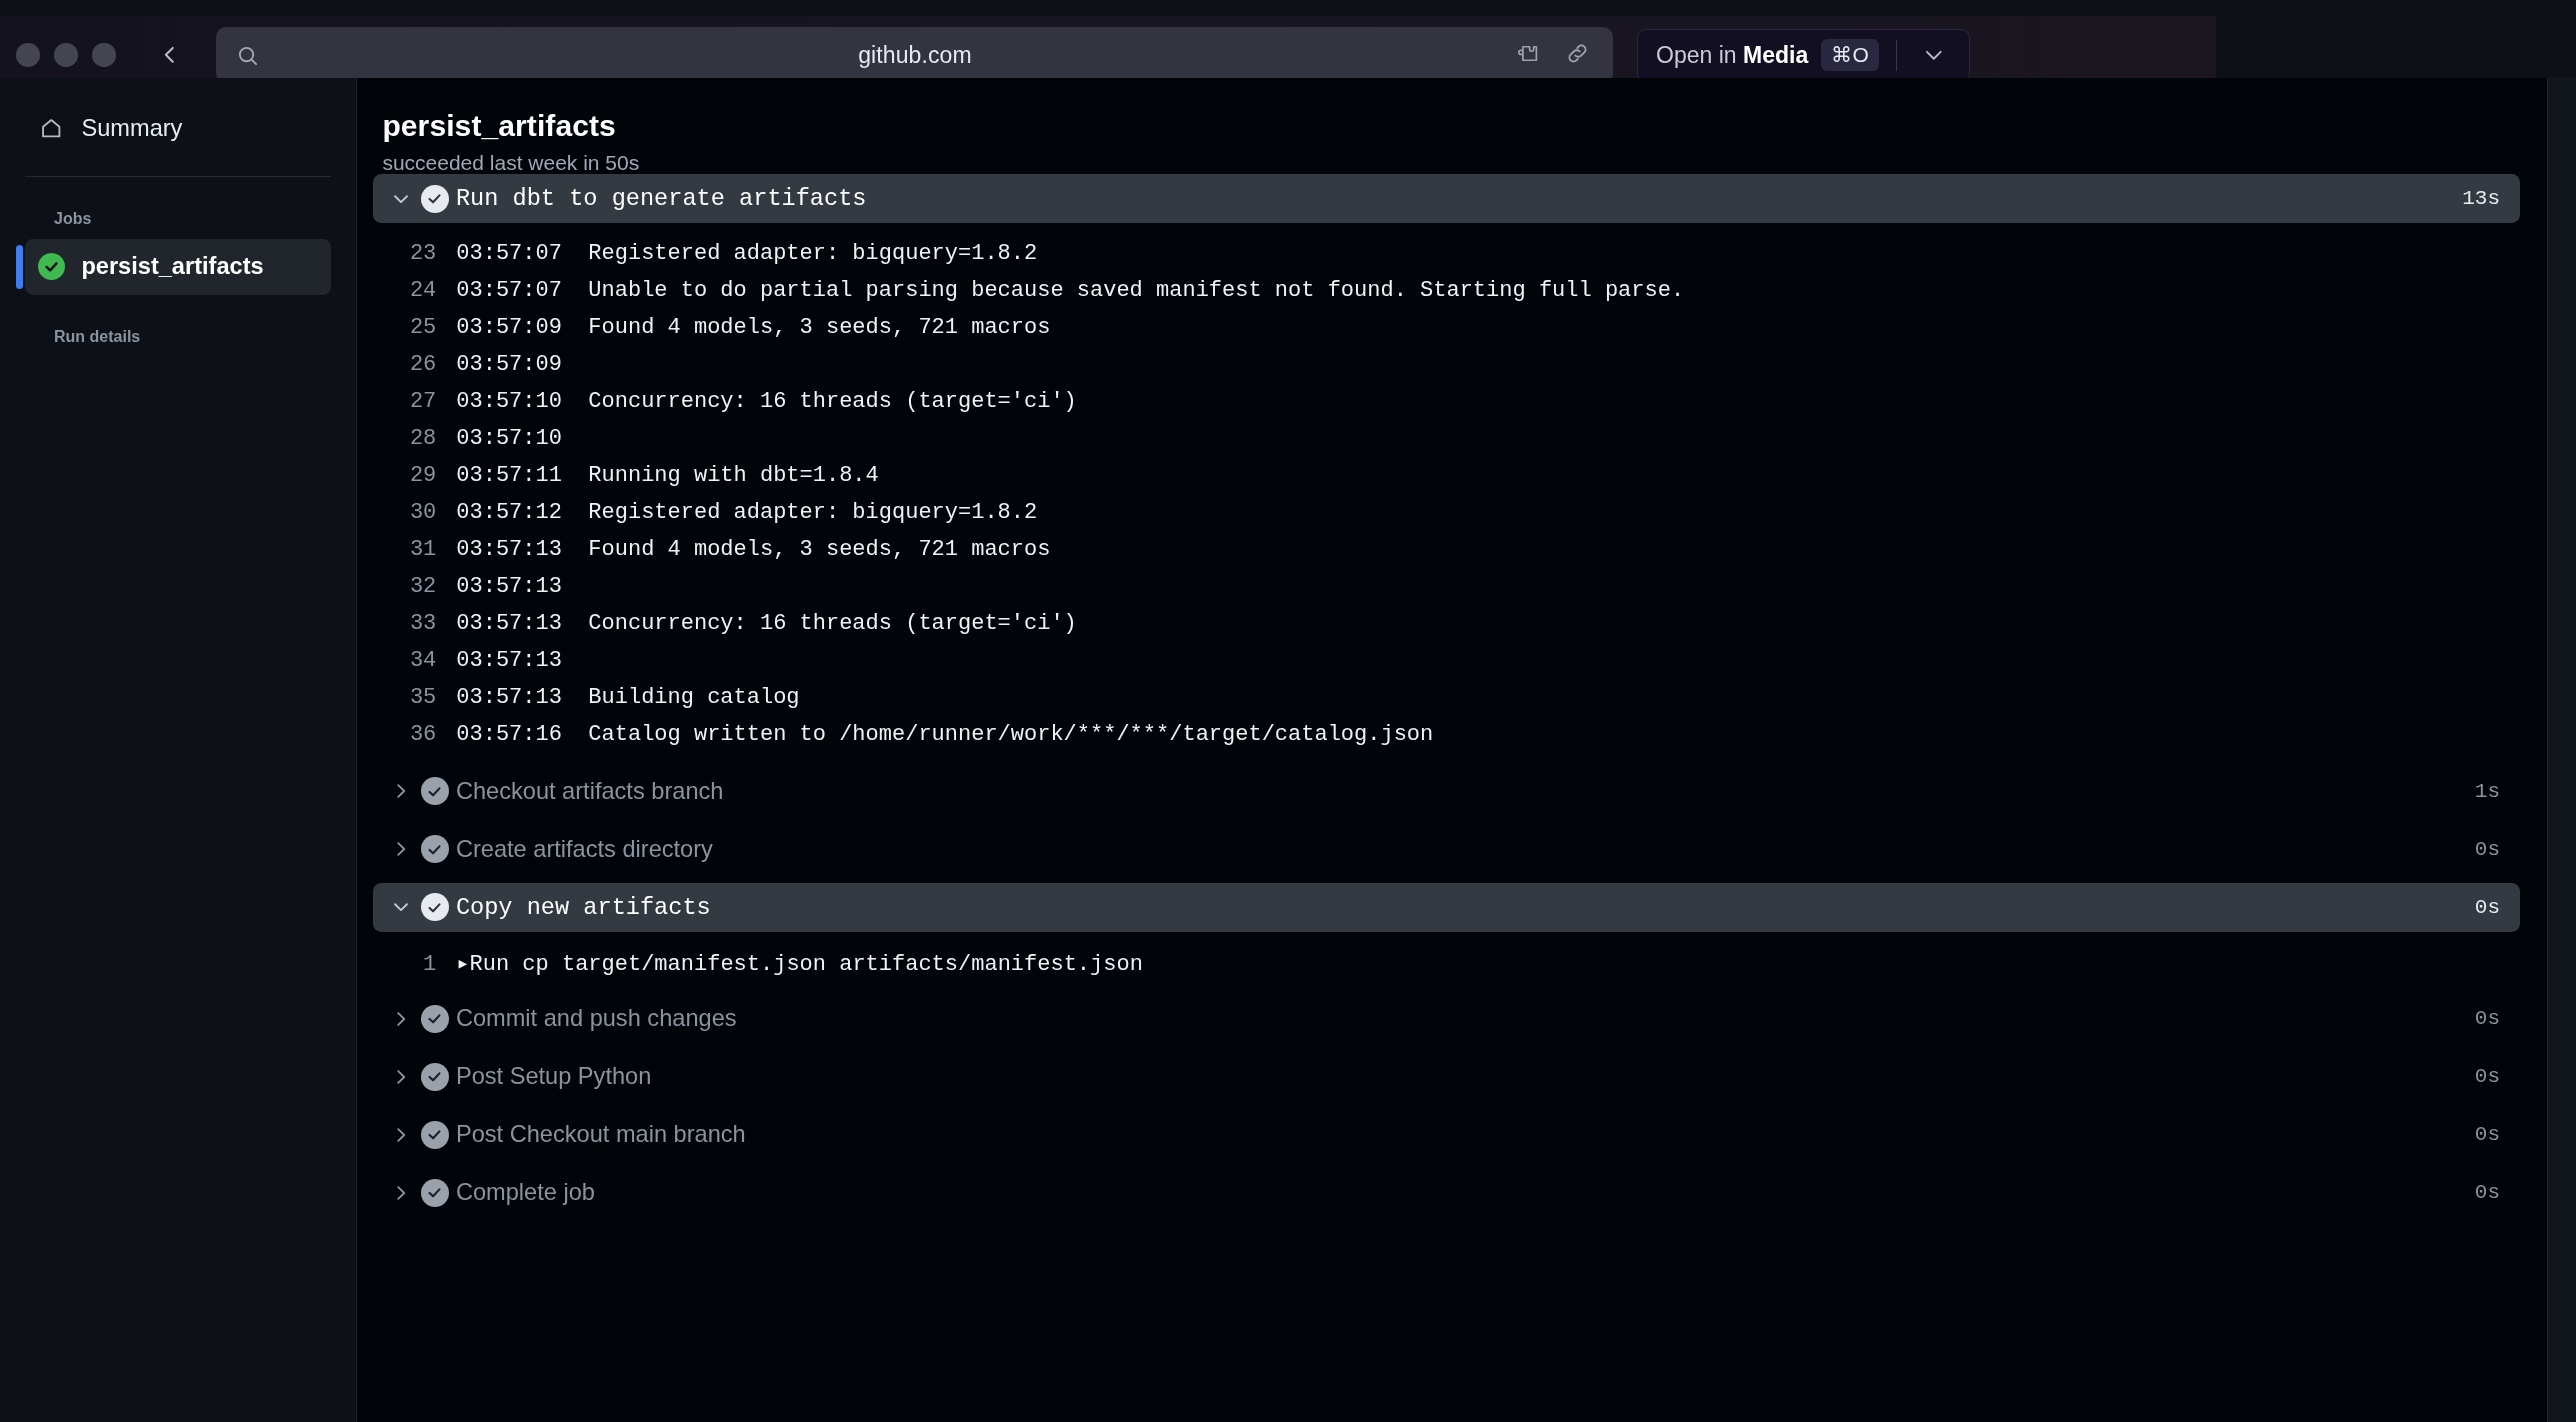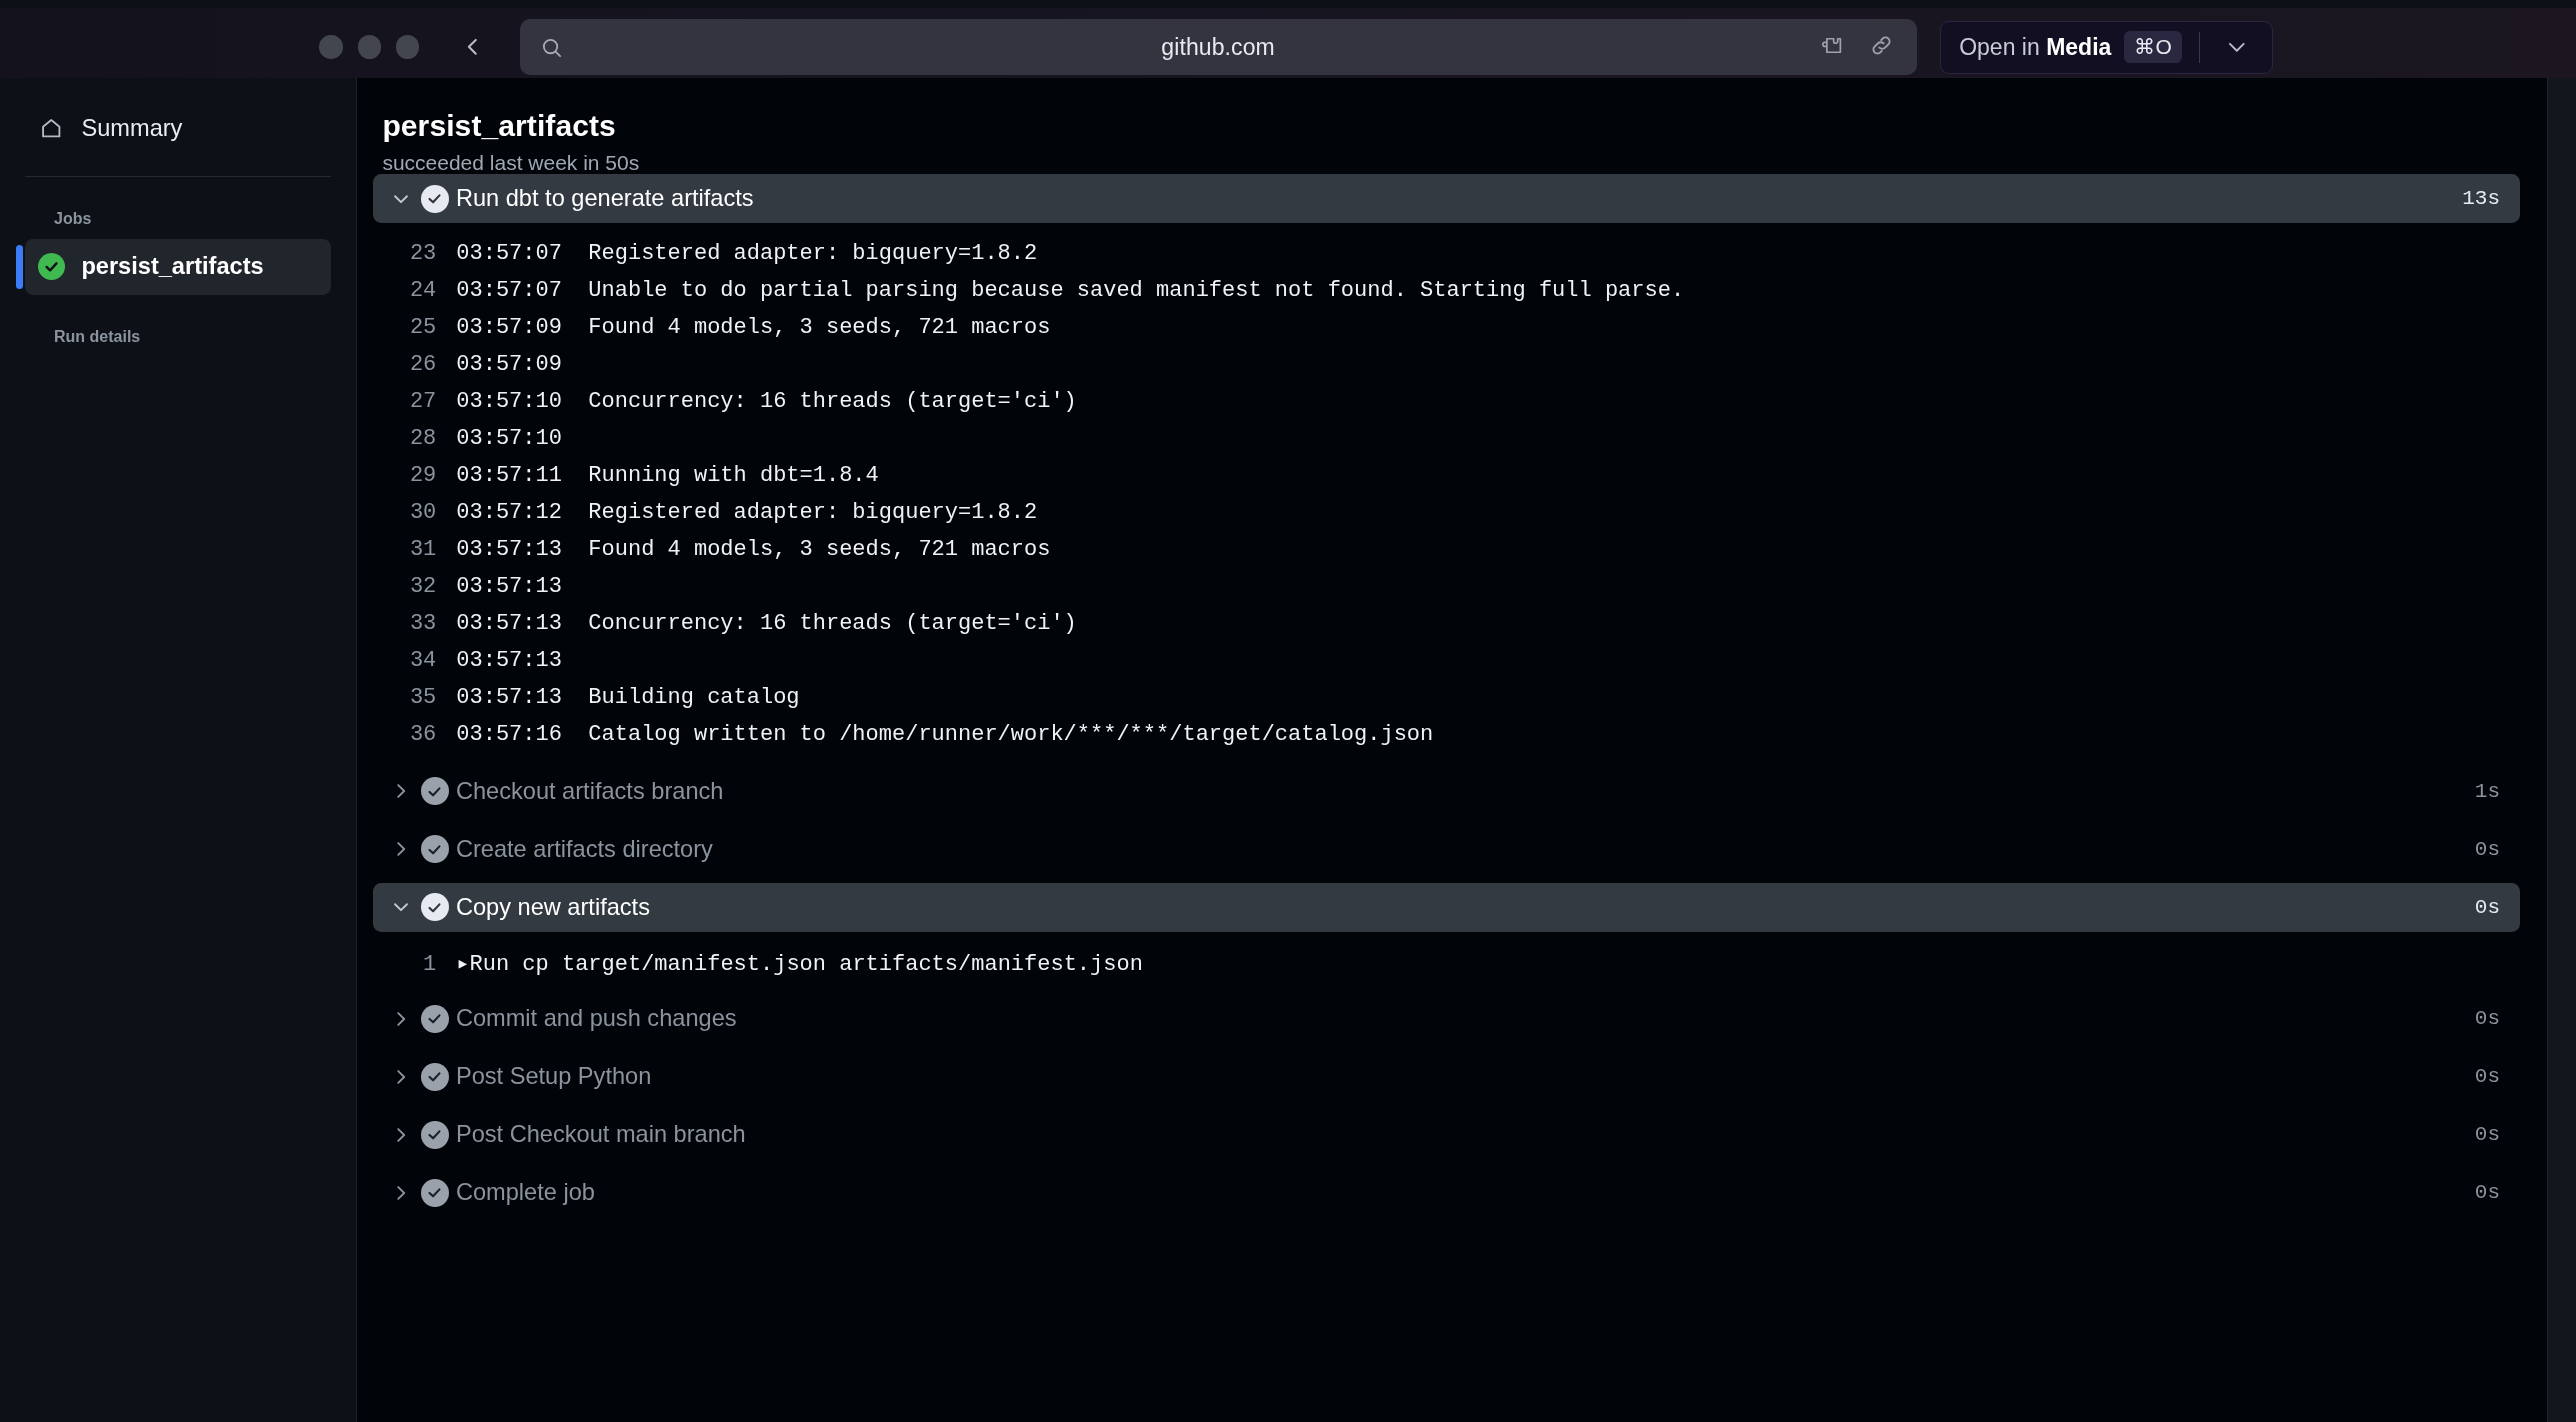--- a/index.html
+++ b/index.html
@@ -5,23 +5,23 @@
   * { box-sizing: border-box; margin: 0; padding: 0; }
   html, body {
     width: 2576px; height: 1422px;
     background: #0d1117;
     font-family: "Liberation Sans", sans-serif;
     overflow: hidden;
   }
 
   
   .titlebar {
-    position: absolute; left: 0; top: 8px; width: 2576px; height: 78px;
+    position: absolute; left: 0; top: 16px; width: 2216px; height: 78px;
     background: linear-gradient(90deg, #14121d 0%, #171521 45%, #1b1620 100%);
-    display: flex; align-items: center; justify-content: center;
+    display: flex; align-items: center;
   }
   .traffic { display: flex; gap: 14.5px; margin-left: 16.3px; }
   .dot { width: 23.6px; height: 23.6px; border-radius: 50%; background: #44464f; }
   .nav-back {
     margin-left: 33px; width: 42px; height: 42px;
     display: flex; align-items: center; justify-content: center;
     color: #b9bcc6;
   }
   .urlbar {
     margin-left: 25.4px; height: 56px; width: 1397px;
@@ -130,21 +130,21 @@
   
   .steps { padding: 0 27px 0 16.3px; }
   .step {
     display: flex; align-items: center; height: 49px;
     border-radius: 8.2px; padding: 0 20px 0 16.3px;
   }
   .step.open { background: #343a42; }
   .step .chev { width: 31px; color: #c5cbd4; display: flex; align-items: center; }
   .step.closed .chev { color: #8d949e; }
   .step .name { font-size: 23.6px; margin-left: 7.3px; }
-  .step.open .name { color: #ffffff; }
+  .step.open .name { color: #ffffff; font-family: Liberation Mono, monospace; }
   .step.closed .name { color: #8b939d; }
   .step .dur {
     margin-left: auto; font-size: 21px;
     font-family: "Liberation Mono", monospace;
   }
   .step.open .dur { color: #e8ebf0; }
   .step.closed .dur { color: #8b939d; }
   .check-circ {
     width: 28px; height: 28px; border-radius: 50%;
     display: flex; align-items: center; justify-content: center; flex: 0 0 auto;

